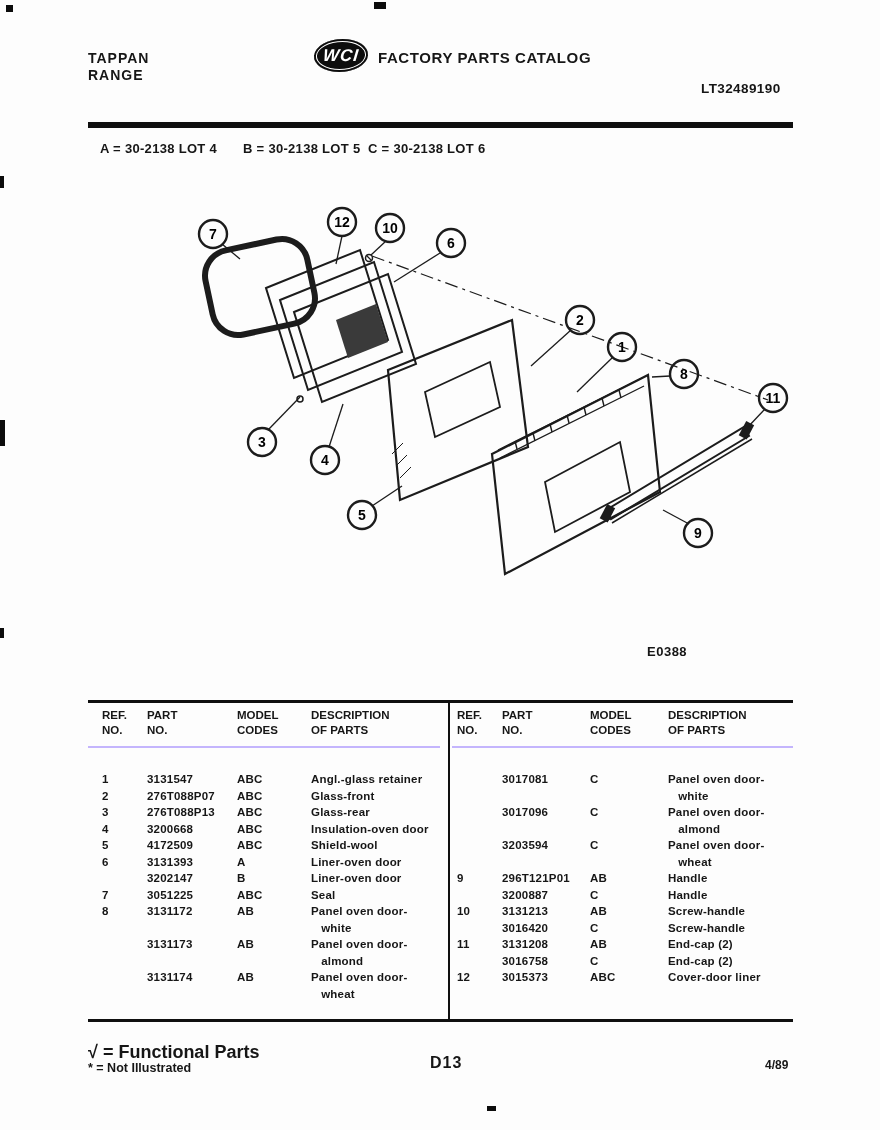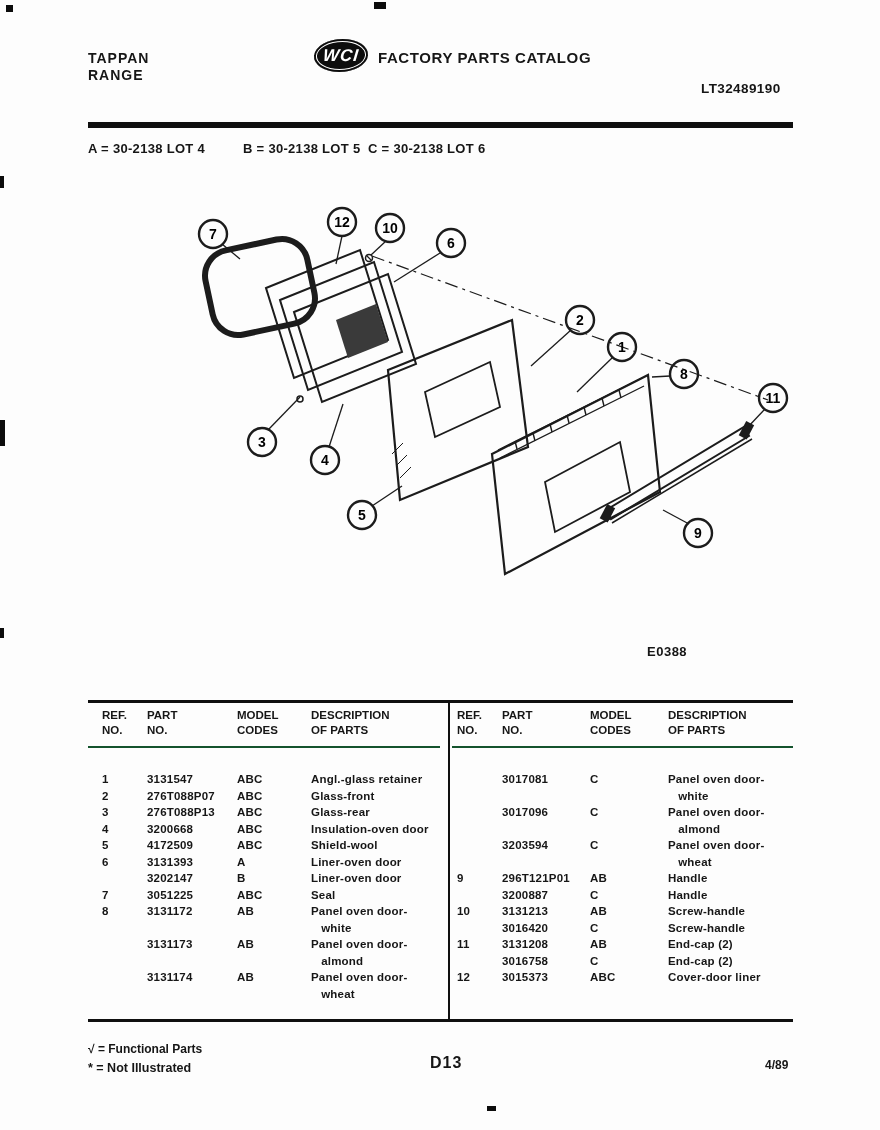--- a/index.html
+++ b/index.html
@@ -17,46 +17,46 @@
   .logo-oval {
     left:314px; top:39px; width:54px; height:33px; background:#0d0d0d;
     border-radius:50%; color:#fff; display:flex; align-items:center; justify-content:center;
     font-style:italic; font-size:17px; letter-spacing:1px; transform:skewX(-6deg);
     box-shadow: inset 0 0 0 2px #0d0d0d, inset 0 0 0 3px #ffffff;
   }
   .catalog-title { left:378px; top:49px; font-size:15px; letter-spacing:.6px; }
   .doc-number { left:701px; top:51px; font-size:13.5px; letter-spacing:.4px;margin-top:30px; }
   .rule-thick { left:88px; top:122px; width:705px; height:6px; background:#0f0f0f; }
   .models { top:141px; font-size:13px; letter-spacing:.3px; }
-  .model-a { left:88px; } .model-b { left:243px; } .model-c { left:368px; }
+  .model-a { left:100px; } .model-b { left:243px; } .model-c { left:368px; }
 
   
   .diagram-wrap { left:140px; top:192px; width:660px; height:400px; }
   .figure-code { left:647px; top:644px; font-size:13px; letter-spacing:.5px; }
   svg .ln { stroke:#1c1c1c; fill:none; }
   svg text { font-family:"Liberation Sans", sans-serif; font-weight:700; }
 
   
   .t-rule-top { left:88px; top:700px; width:705px; height:3px; background:#101010; }
   .t-rule-bottom { left:88px; top:1019px; width:705px; height:3px; background:#101010; }
   .t-divider { left:448px; top:700px; width:2px; height:322px; background:#101010; }
   .half { top:708px; font-size:11.5px; }
   .half-left  { left:88px;  width:352px; }
   .half-right { left:452px; width:341px; }
   .half-left  .thead, .half-left  .tr { display:grid; grid-template-columns:45px 90px 74px 1fr; padding-left:14px; }
   .half-right .thead, .half-right .tr { display:grid; grid-template-columns:45px 88px 78px 1fr; padding-left:5px; }
-  .thead { border-bottom:2px solid #14532d; padding-bottom:8px; line-height:15px; }
+  .thead { border-bottom:2px solid #c4b5fd; padding-bottom:8px; line-height:15px; }
   .th span { display:block; }
   .tbody { margin-top:23px; }
   .tr { line-height:16.5px; }
   .td { letter-spacing:.2px; }
   .td.desc { white-space:pre-wrap; }
 
   
-  .note1 { left:88px; top:1042px; font-size:12px; }
+  .note1 { left:88px; top:1042px; font-size:18px; }
   .note2 { left:88px; top:1061px; font-size:12.5px; }
   .page-code { left:430px; top:1054px; font-size:16px; letter-spacing:1px; }
   .date-code { left:765px; top:1058px; font-size:12px; }
 
   
   .artifact { background:#0c0c0c; }
 </style>
 </head>
 <body>
 

